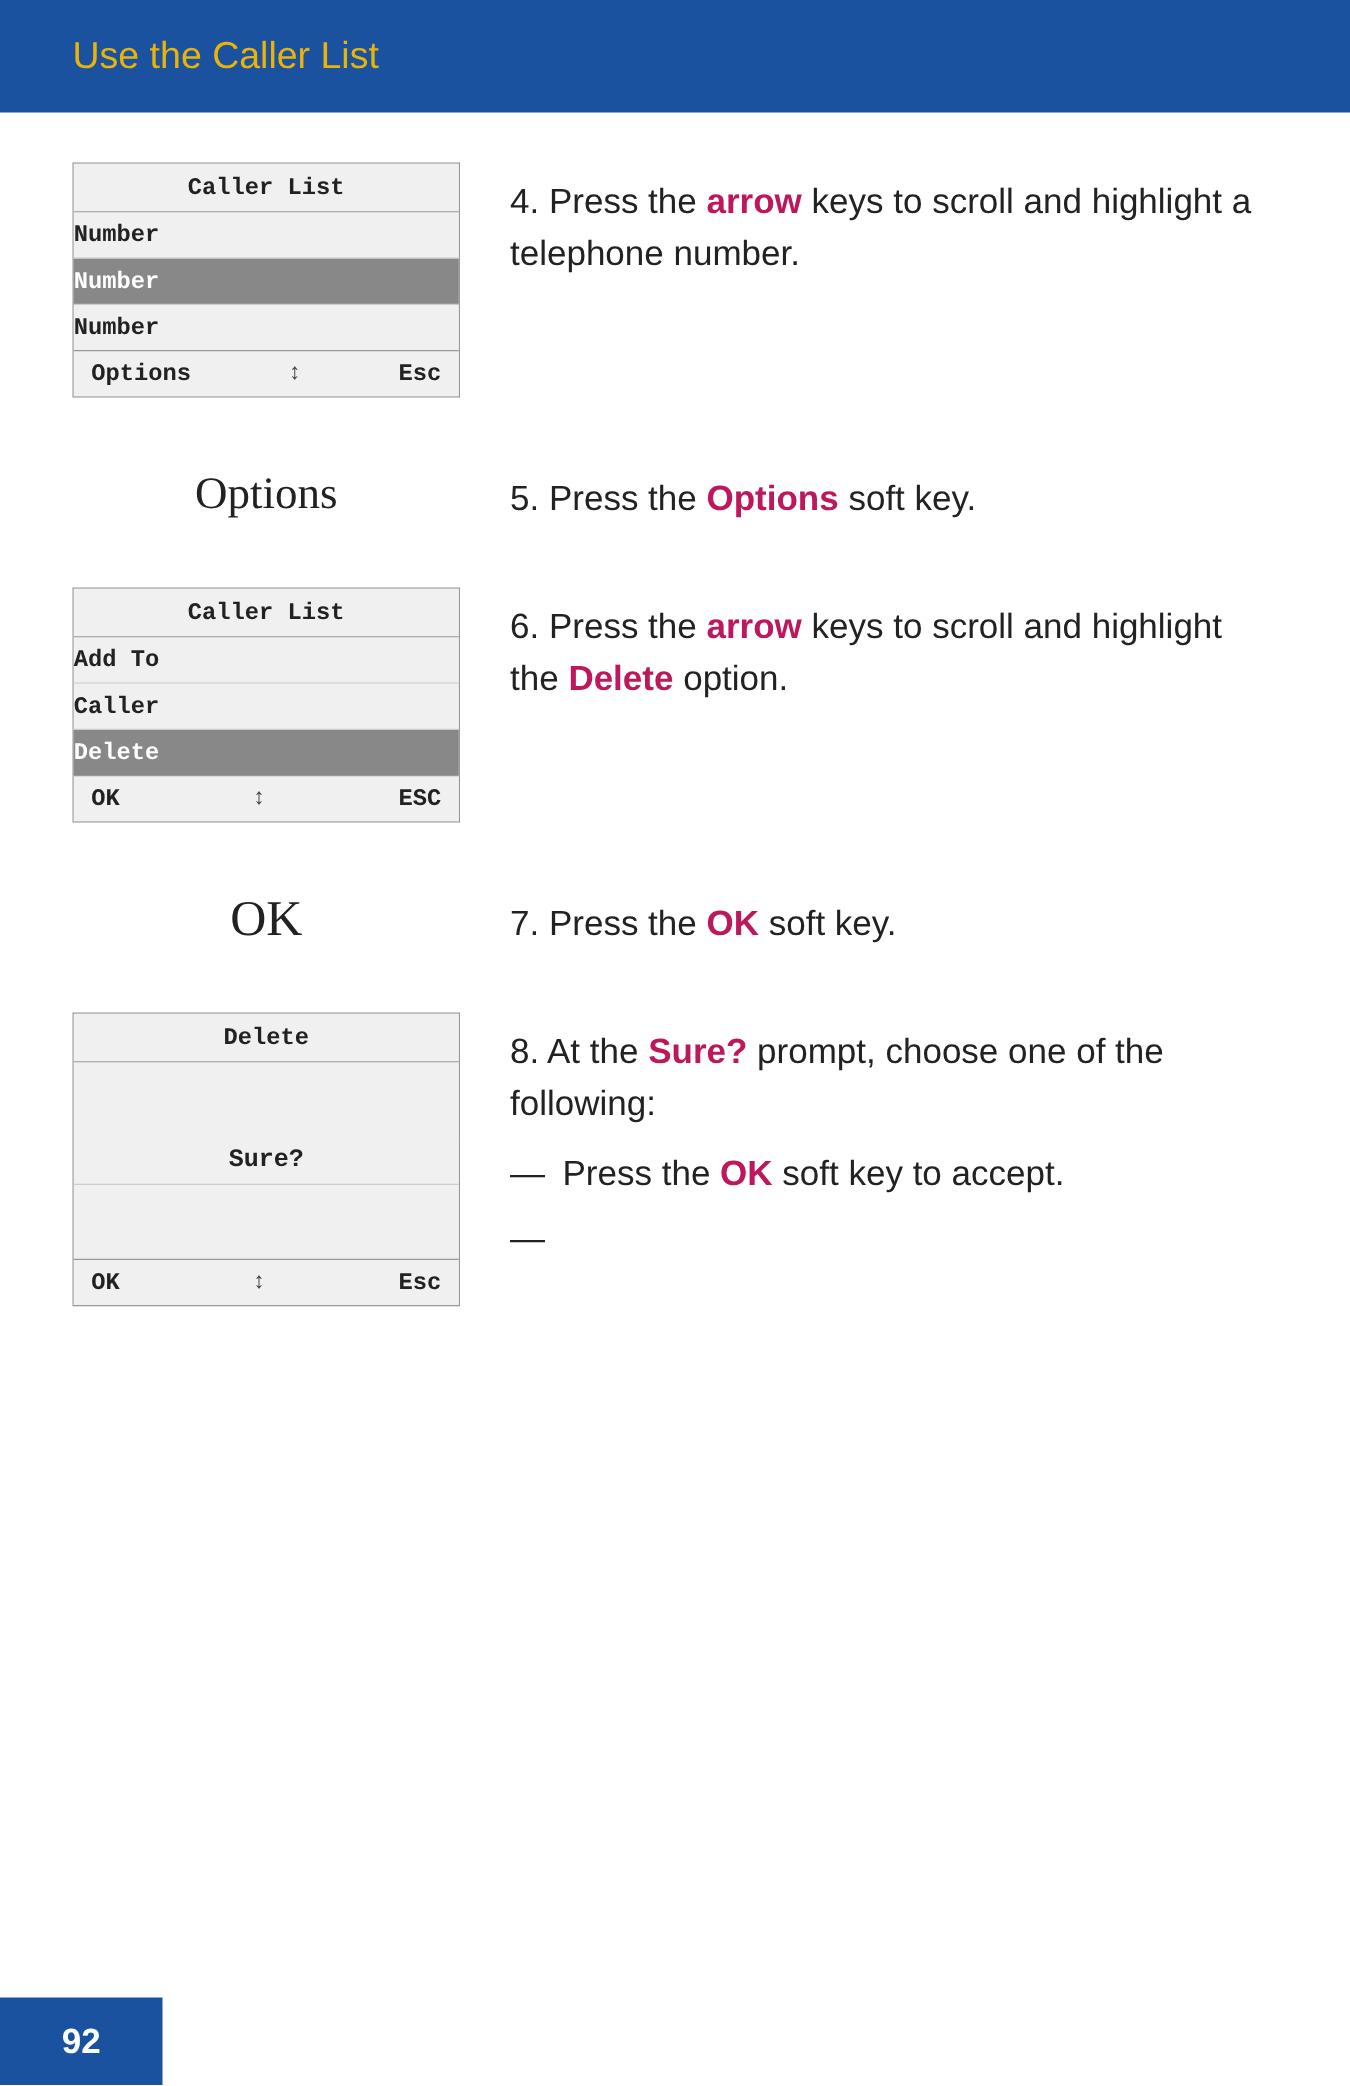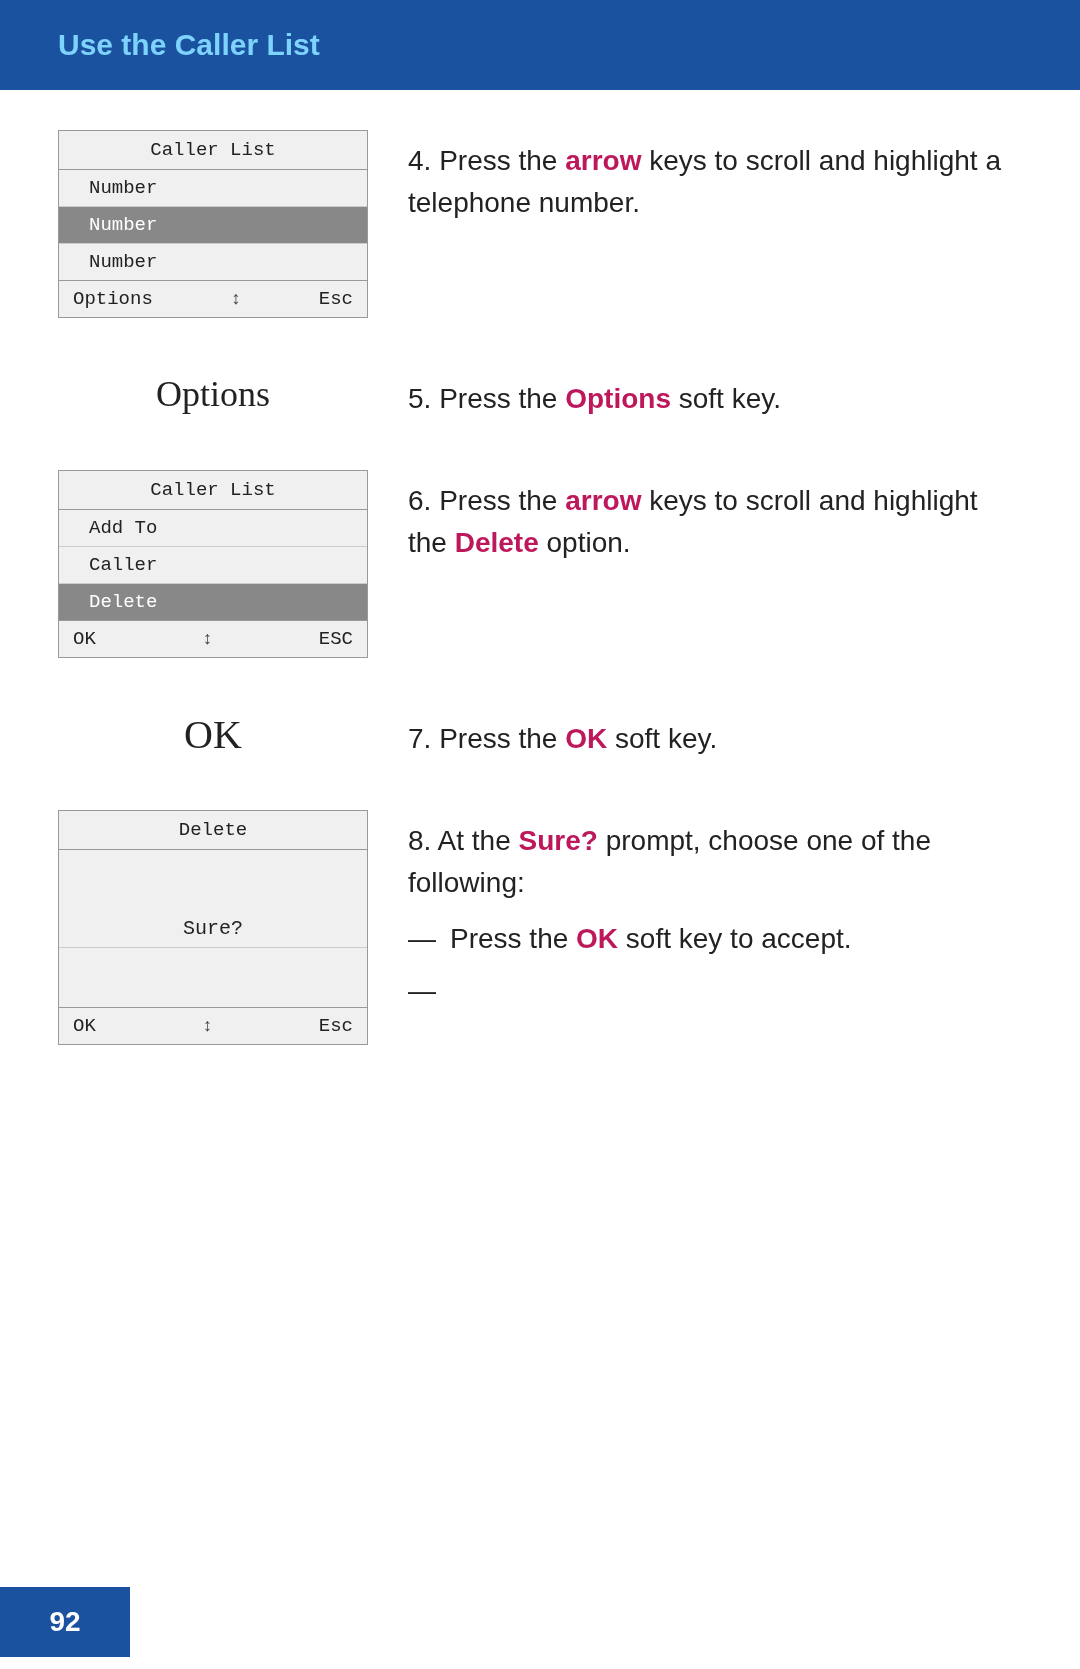--- a/index.html
+++ b/index.html
@@ -14,22 +14,22 @@
       position: relative;
     }
 
     
     .header-bar {
       background: #1a52a0;
       width: 100%;
       padding: 28px 58px 28px 58px;
     }
     .header-bar .title {
-      color: #7dd3fc;
-      font-weight: bold;
+      color: #eab308;
+      font-weight: normal;
       font-size: 30px;
     }
 
     
     .content {
       padding: 40px 58px 80px 58px;
     }
 
     
     .step-row {
@@ -45,32 +45,33 @@
 
     
     .phone-screen {
       width: 310px;
       min-width: 310px;
       border: 1.5px solid #999;
       background: #f0f0f0;
       font-family: 'Courier New', Courier, monospace;
       font-size: 20px;
       flex-shrink: 0;
+      font-weight: bold;
     }
 
     .phone-screen .screen-title {
       text-align: center;
       border-bottom: 1.5px solid #999;
       padding: 8px 10px;
       font-size: 19px;
       background: #f0f0f0;
     }
 
     .phone-screen .screen-row {
-      padding: 7px 30px;
+      padding: 7px 0;
       border-bottom: 1.5px solid #ccc;
       font-size: 19px;
       background: #f0f0f0;
     }
 
     .phone-screen .screen-row.highlighted {
       background: #888888;
       color: #ffffff;
     }
 
@@ -140,21 +141,21 @@
     }
 
     .bullet-list li .dash {
       margin-right: 14px;
       flex-shrink: 0;
     }
 
     
     .page-footer {
       position: absolute;
-      bottom: 12px;
+      bottom: 1px;
       left: 0;
       width: 130px;
       height: 70px;
       background: #1a52a0;
       display: flex;
       align-items: center;
       justify-content: center;
     }
 
     .page-footer .page-num {

